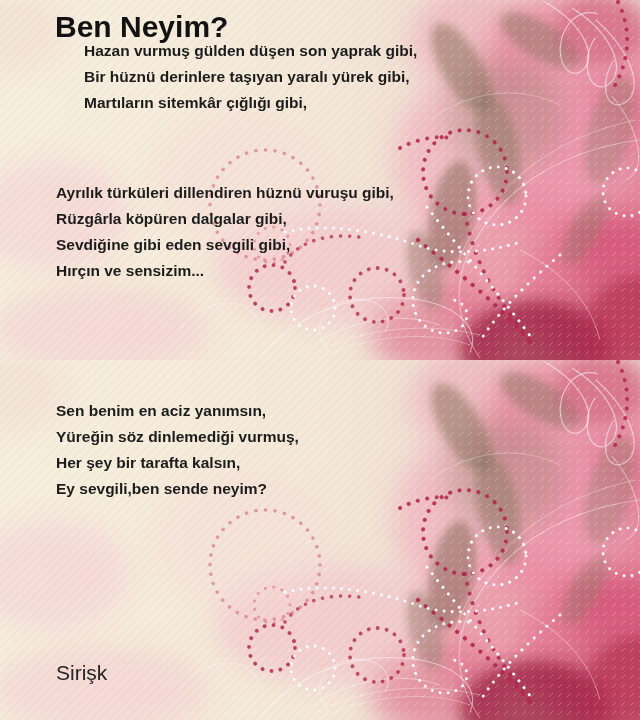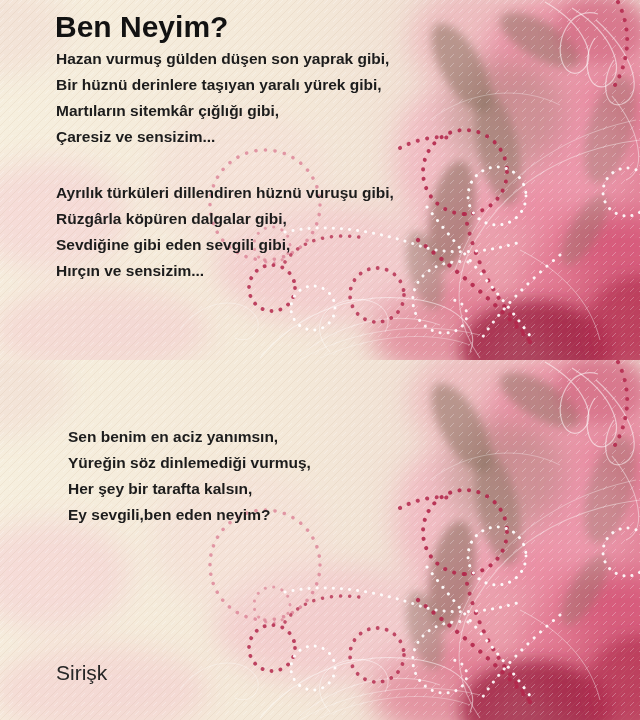--- a/index.html
+++ b/index.html
@@ -15,23 +15,23 @@
   .title{
     position:absolute;left:55px;top:11px;margin:0;
     font-size:30px;font-weight:bold;color:#121212;
     letter-spacing:0px;line-height:32px;
   }
   .stanza{
     position:absolute;left:56px;
     font-size:15.5px;font-weight:bold;color:#1c1c1c;
     line-height:26px;white-space:nowrap;
   }
-  .stanza-1{top:46px;}
+  .stanza-1{top:38px;margin-left:28px;}
   .stanza-2{top:180px;}
-  .stanza-3{top:424px;margin-left:12px;}
+  .stanza-3{top:398px;}
   .author{
     position:absolute;left:56px;top:660px;
     font-size:21px;font-weight:normal;
     color:#262626;line-height:26px;
   }
 </style>
 </head>
 <body>
 
 <div class="card">
@@ -146,32 +146,31 @@
       </svg>
   </svg>
 
   <div class="content">
     <h1 class="title">Ben Neyim?</h1>
 
     <div class="stanza stanza-1">
       <div>Hazan vurmuş gülden düşen son yaprak gibi,</div>
       <div>Bir hüznü derinlere taşıyan yaralı yürek gibi,</div>
       <div>Martıların sitemkâr çığlığı gibi,</div>
-      <div>Çaresiz ve sensizim...</div>
     </div>
 
     <div class="stanza stanza-2">
       <div>Ayrılık türküleri dillendiren hüznü vuruşu gibi,</div>
       <div>Rüzgârla köpüren dalgalar gibi,</div>
       <div>Sevdiğine gibi eden sevgili gibi,</div>
       <div>Hırçın ve sensizim...</div>
     </div>
 
     <div class="stanza stanza-3">
       <div>Sen benim en aciz yanımsın,</div>
       <div>Yüreğin söz dinlemediği vurmuş,</div>
       <div>Her şey bir tarafta kalsın,</div>
-      <div>Ey sevgili,ben eden neyim?</div>
+      <div>Ey sevgili,ben sende neyim?</div>
     </div>
 
     <div class="author">Sirişk</div>
   </div>
 </div>
 
 </body></html>

